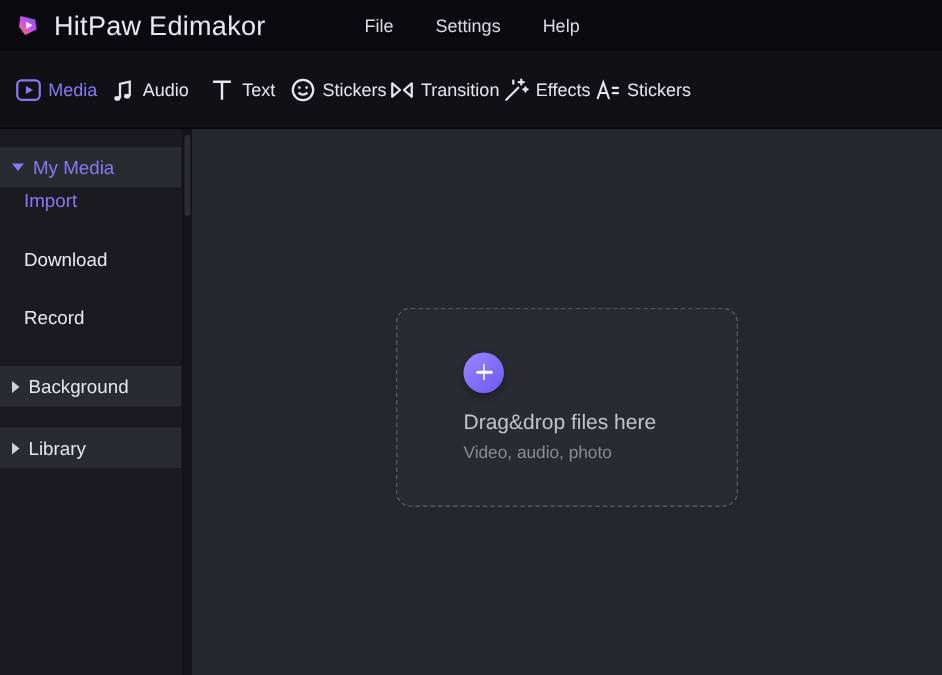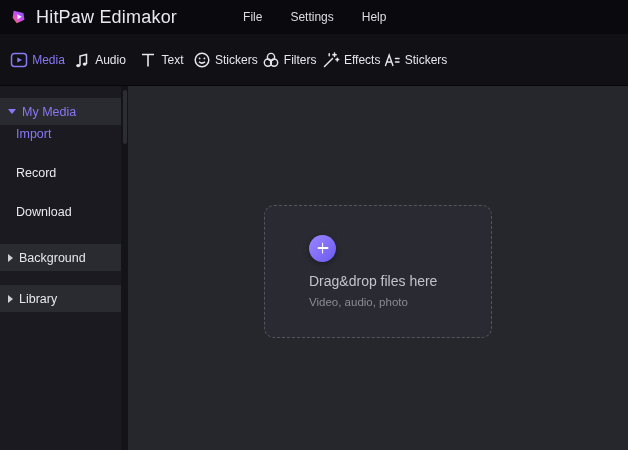--- a/index.html
+++ b/index.html
@@ -170,29 +170,28 @@
     <div class="tab">
       <svg class="ticon" viewBox="0 0 20 20" fill="none" stroke="currentColor" stroke-width="1.5">
         <circle cx="10" cy="10" r="6.8"></circle>
         <circle cx="7.6" cy="8.4" r="0.9" fill="currentColor" stroke="none"></circle>
         <circle cx="12.4" cy="8.4" r="0.9" fill="currentColor" stroke="none"></circle>
         <path d="M7 11.8 Q10 14.4 13 11.8"></path>
       </svg>
       <span class="tlabel">Stickers</span>
     </div>
 
-
-    <div class="tab">
-      <svg class="ticon" viewBox="0 0 20 20" fill="none" stroke="currentColor" stroke-width="1.4">
-        <circle cx="10" cy="7" r="3.6"></circle>
-        <circle cx="6.9" cy="12.6" r="3.6"></circle>
-        <circle cx="13.1" cy="12.6" r="3.6"></circle>
-      </svg>
-      <span class="tlabel">Filters</span>
-    </div>
+    <div class="tab">
+      <svg class="ticon" viewBox="0 0 20 20" fill="none" stroke="currentColor" stroke-width="1.5" stroke-linejoin="round">
+        <path d="M3.5 5.5 L8.7 10 L3.5 14.5 Z"></path>
+        <path d="M16.5 5.5 L11.3 10 L16.5 14.5 Z"></path>
+      </svg>
+      <span class="tlabel">Transition</span>
+    </div>
+
 
     <div class="tab">
       <svg class="ticon" viewBox="0 0 20 20" fill="none" stroke="currentColor" stroke-width="1.5" stroke-linecap="round">
         <path d="M3.5 16.5 L11.5 8.5"></path>
         <path d="M13.5 3 V6.4 M11.8 4.7 H15.2"></path>
         <path d="M16.3 8.2 V11 M14.9 9.6 H17.7"></path>
         <path d="M8.2 3.8 V5.8"></path>
       </svg>
       <span class="tlabel">Effects</span>
     </div>
@@ -211,24 +210,24 @@
 
     <aside class="sidebar">
       <div class="section-header open">
         <span class="caret down"></span>
         <span>My Media</span>
       </div>
       <div class="sub-item active">
         <span>Import</span>
       </div>
       <div class="sub-item">
+        <span>Download</span>
+      </div>
+      <div class="sub-item">
         <span>Record</span>
-      </div>
-      <div class="sub-item">
-        <span>Download</span>
       </div>
       <div class="section-header">
         <span class="caret right"></span>
         <span>Background</span>
       </div>
       <div class="section-gap"></div>
       <div class="section-header">
         <span class="caret right"></span>
         <span>Library</span>
       </div>

